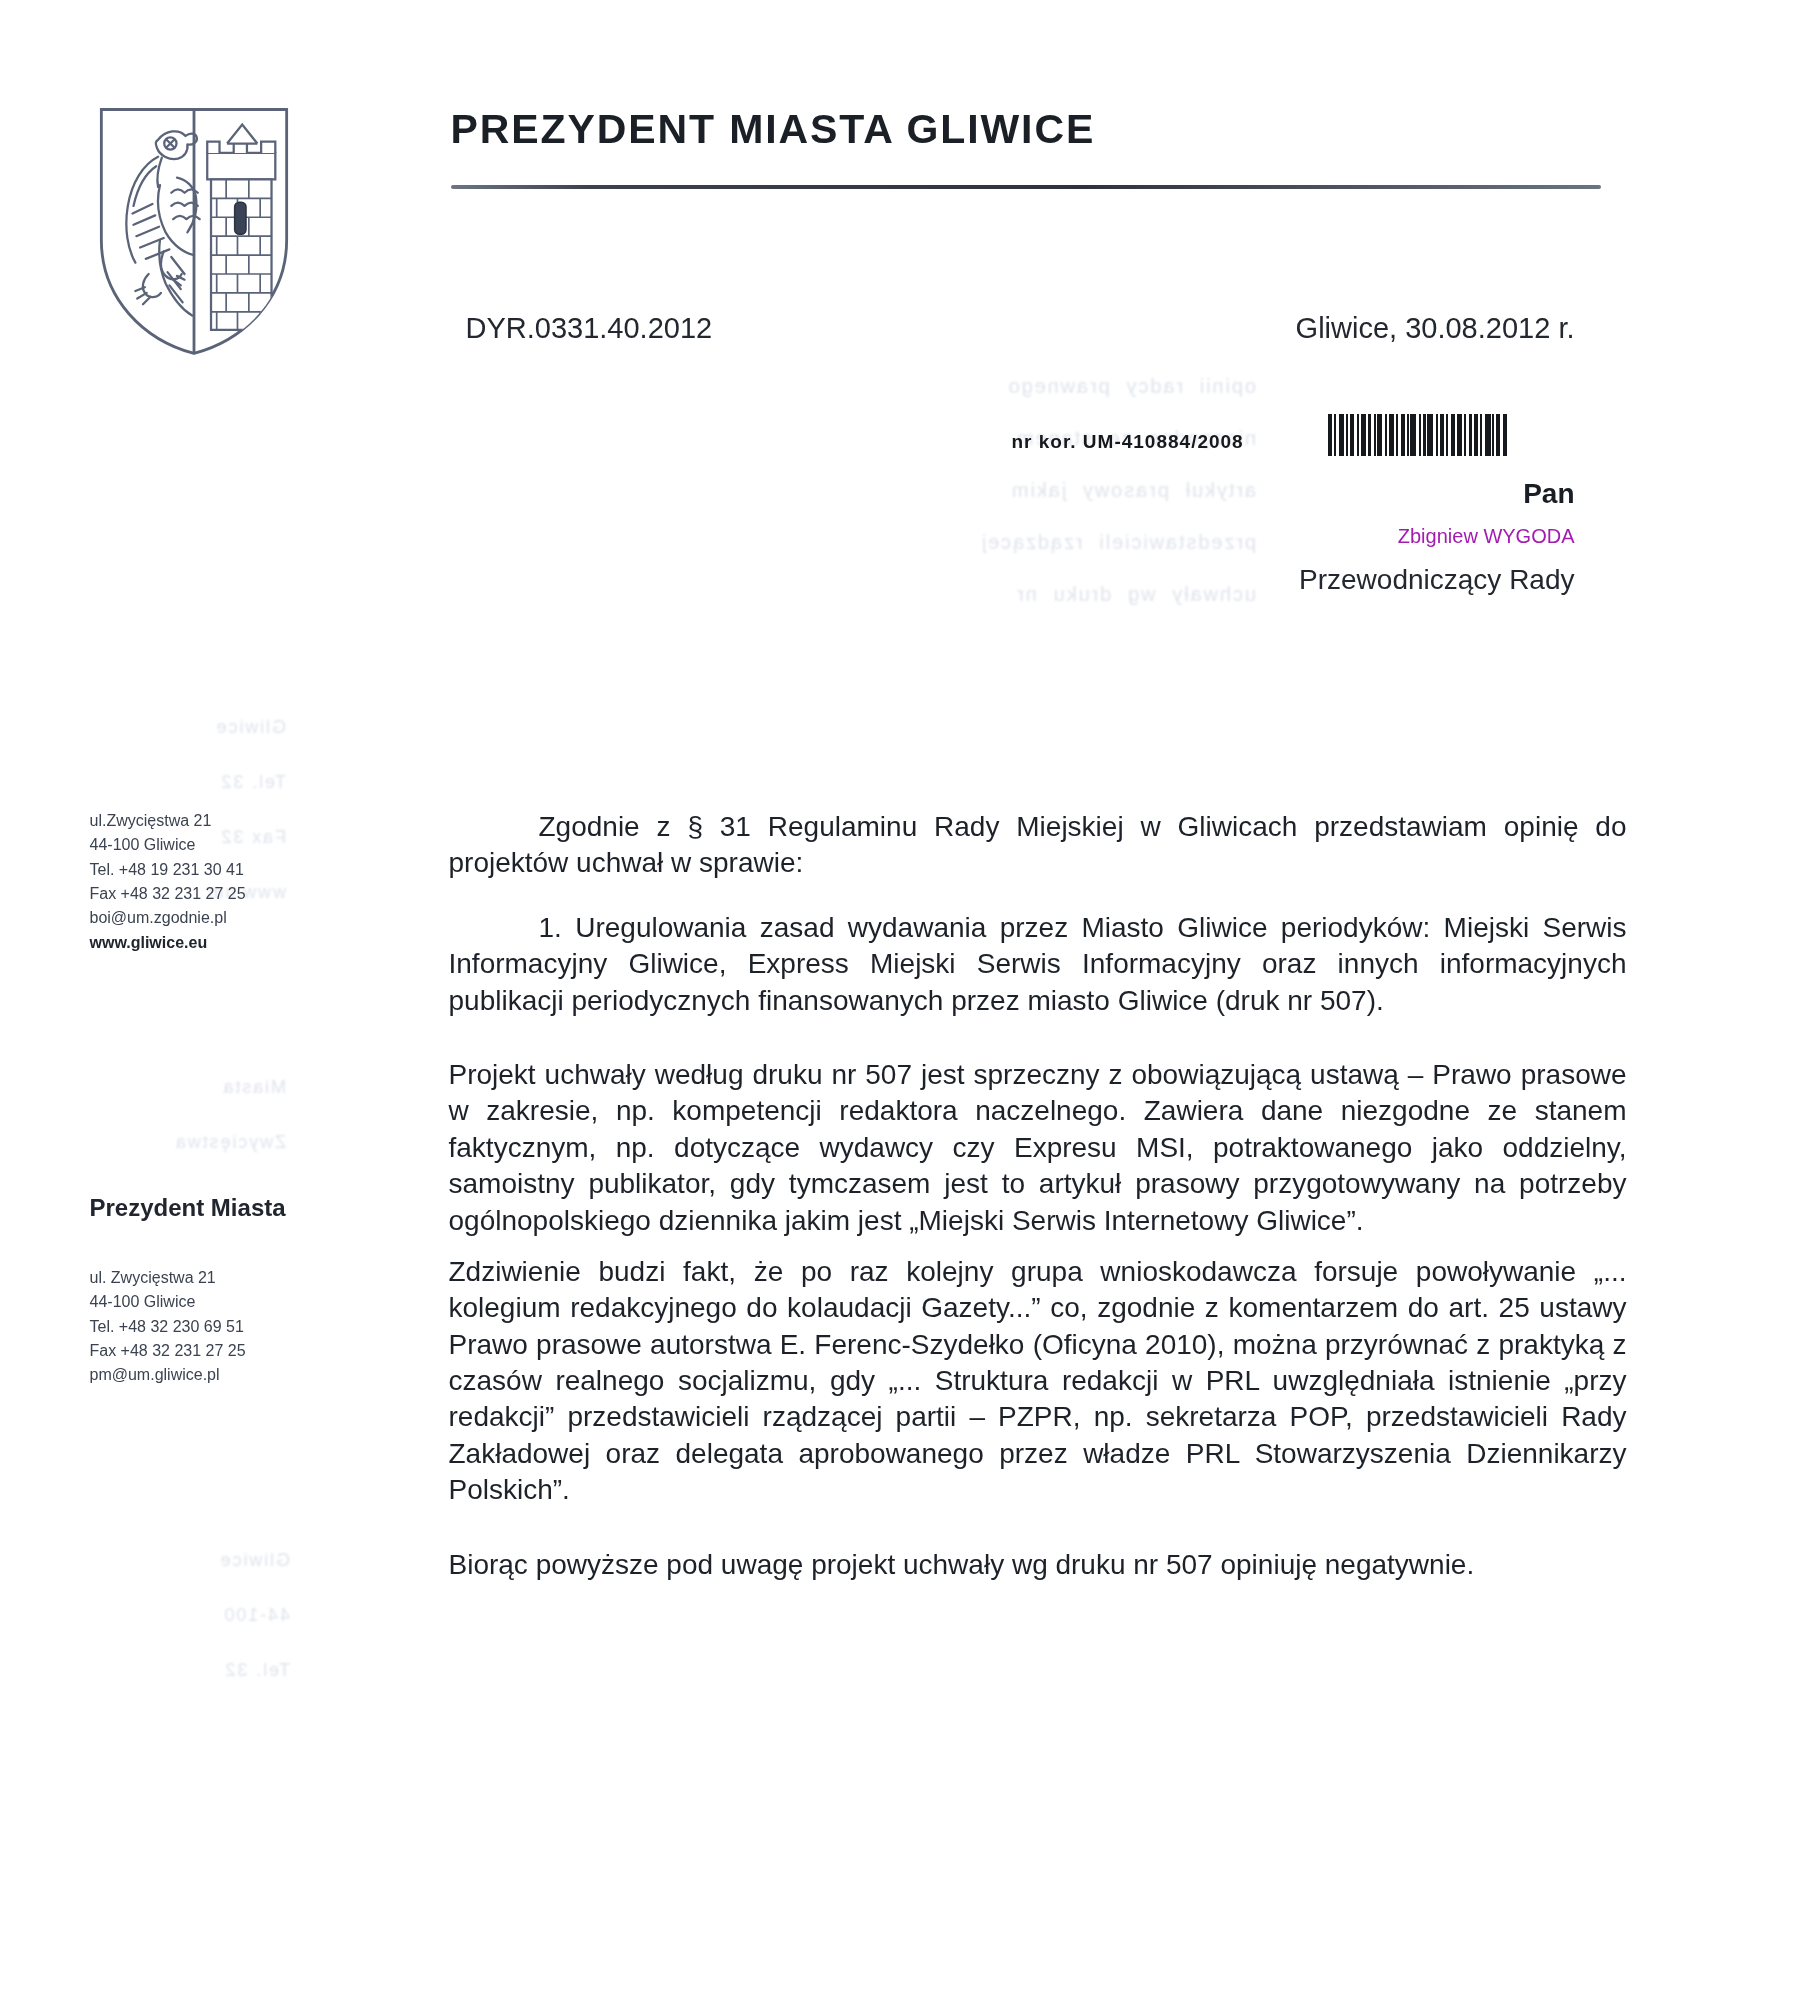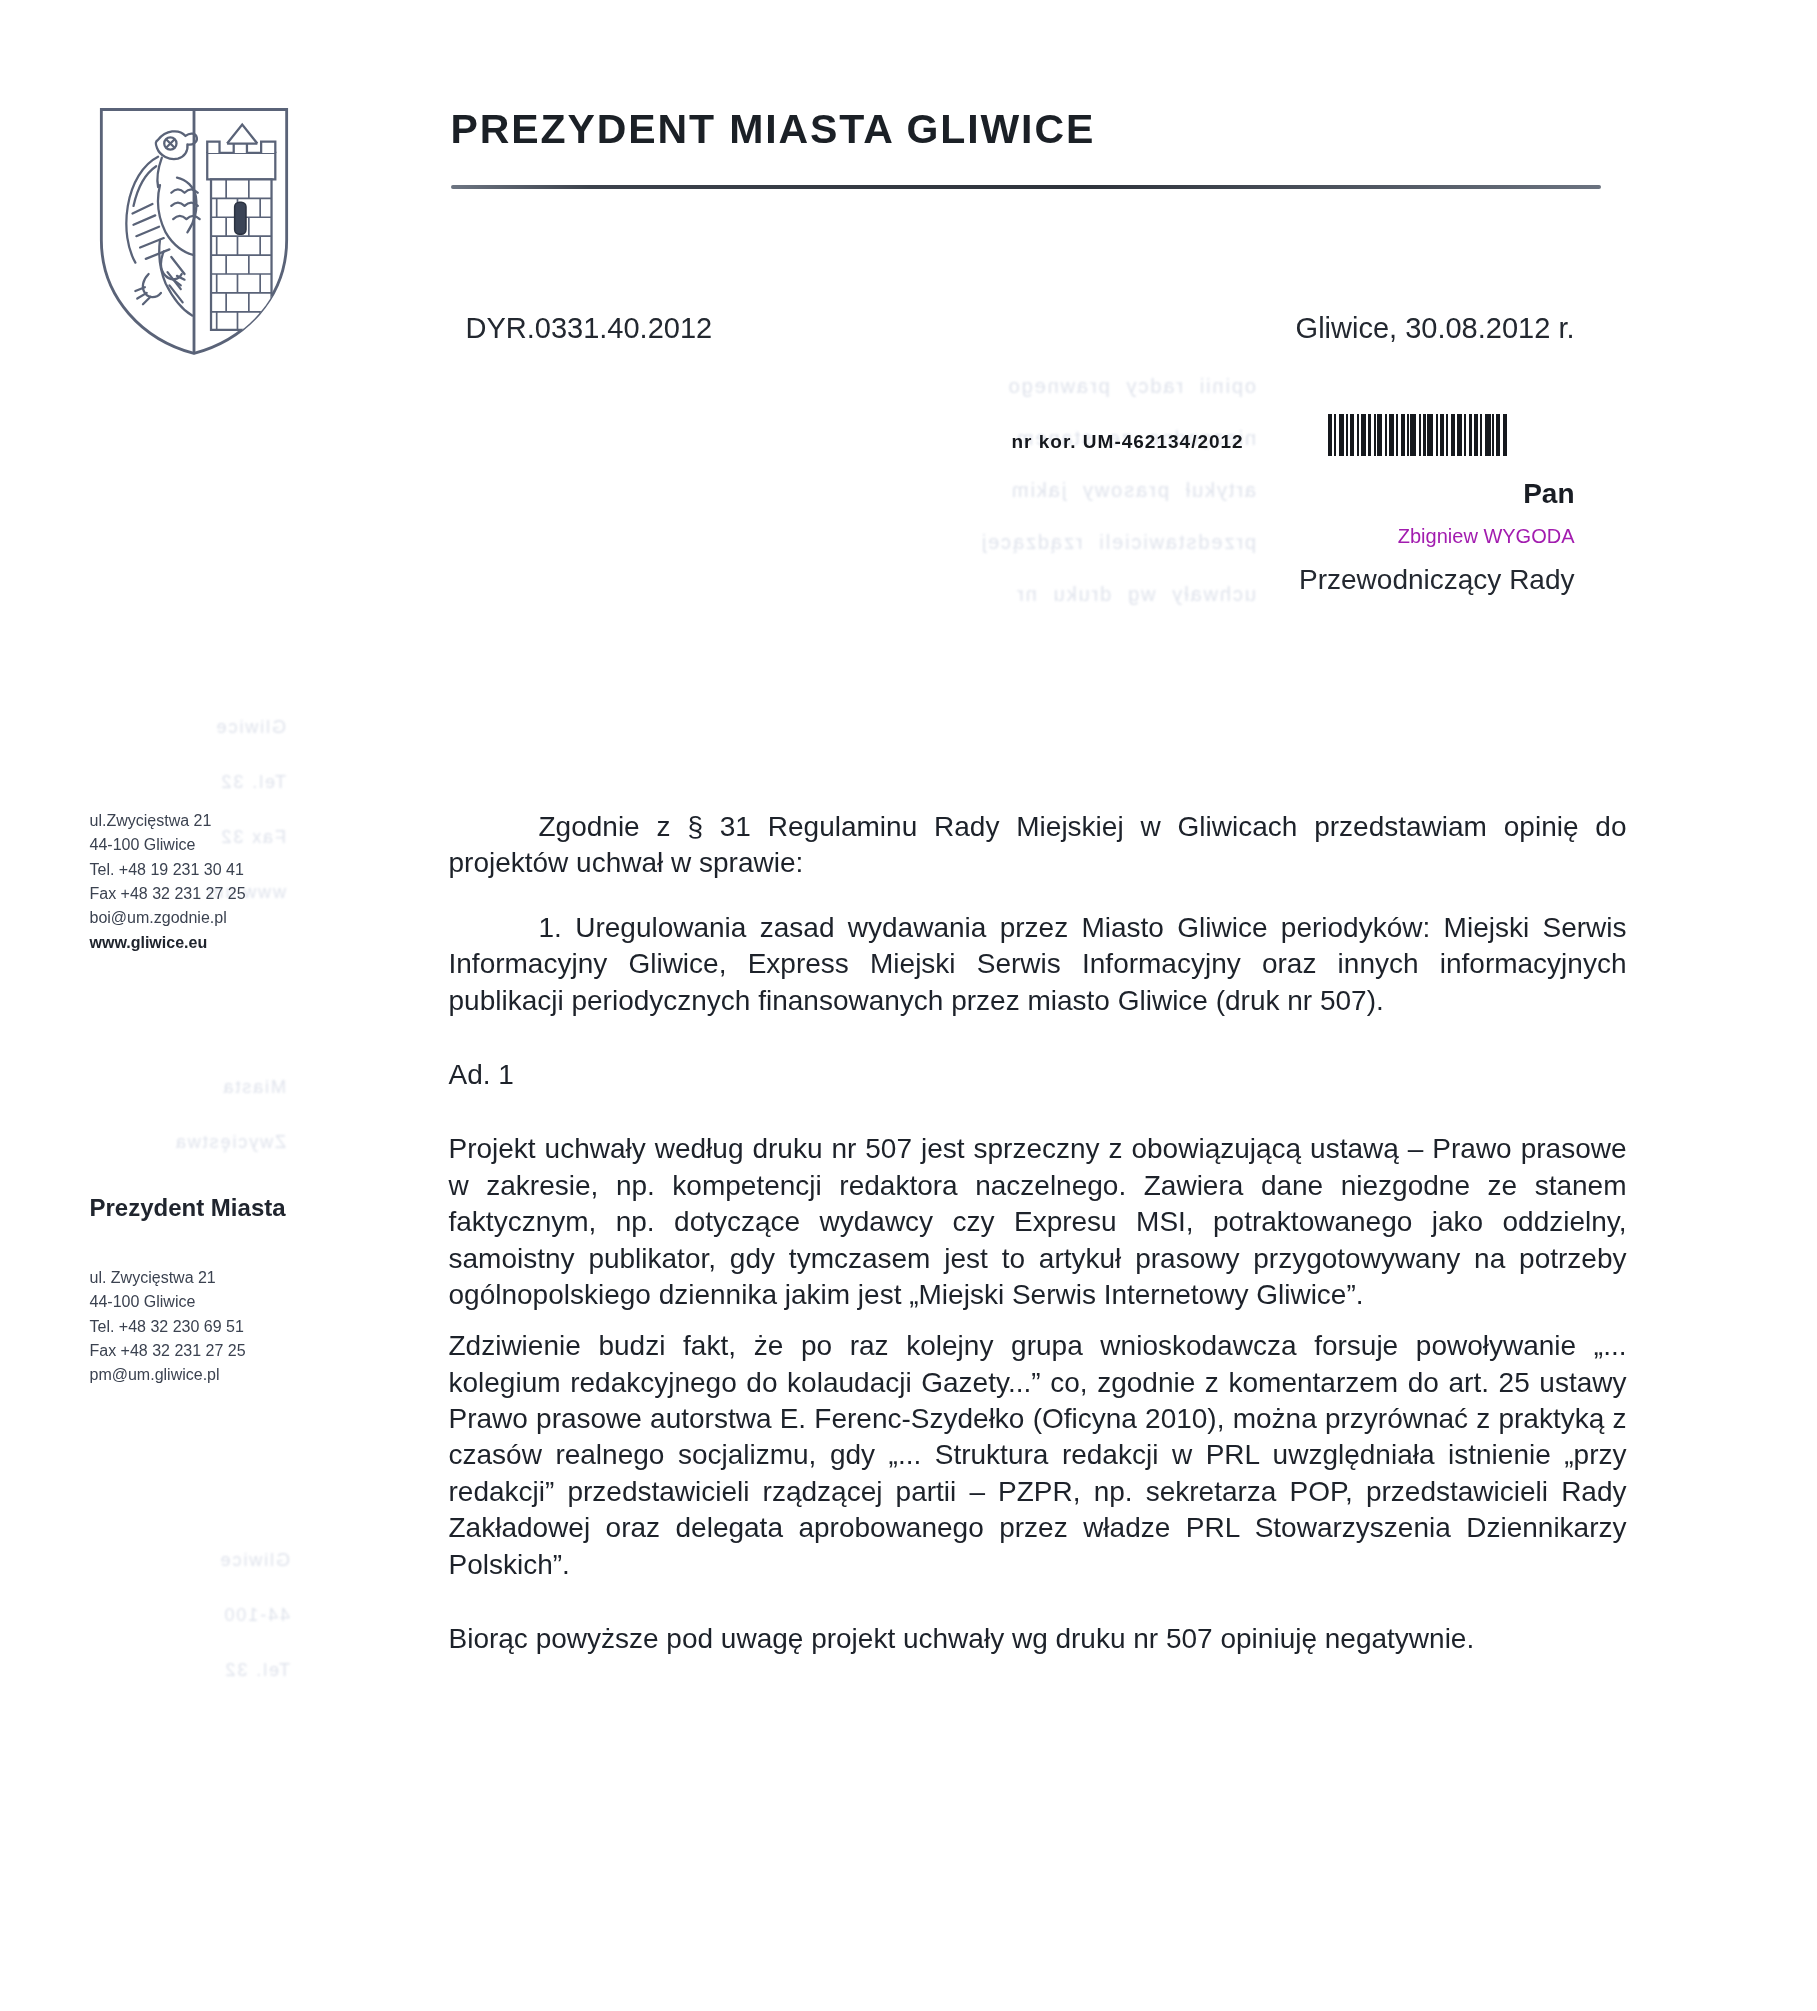--- a/index.html
+++ b/index.html
@@ -265,21 +265,21 @@
   </div>
 
   <div class="title-block">
     <h1 class="doc-title">PREZYDENT MIASTA GLIWICE</h1>
     <div class="rule"></div>
   </div>
 
   <div class="ref-no">DYR.0331.40.2012</div>
   <div class="date-line">Gliwice, 30.08.2012 r.</div>
 
-  <div class="kor-no">nr kor. UM-462134/2012</div>
+  <div class="kor-no">nr kor. UM-410884/2008</div>
   <div class="barcode">
     <i style="width:4.7px"></i>
       <i style="width:1.9px;background:#fff"></i>
     <i style="width:1.9px"></i>
       <i style="width:2.8px;background:#fff"></i>
     <i style="width:5.7px"></i>
       <i style="width:1.9px;background:#fff"></i>
     <i style="width:1.9px"></i>
       <i style="width:1.9px;background:#fff"></i>
     <i style="width:3.8px"></i>
@@ -359,20 +359,19 @@
     <div>ul. Zwycięstwa 21</div>
     <div>44-100 Gliwice</div>
     <div>Tel. +48 32 230 69 51</div>
     <div>Fax  +48 32 231 27 25</div>
     <div>pm@um.gliwice.pl</div>
   </div>
 
   <div class="body">
     <p class="indent">Zgodnie z § 31 Regulaminu Rady Miejskiej w Gliwicach przedstawiam opinię do projektów uchwał w sprawie:</p>
     <p class="indent gap-md">1. Uregulowania zasad wydawania przez Miasto Gliwice periodyków: Miejski Serwis Informacyjny Gliwice, Express Miejski Serwis Informacyjny oraz innych informacyjnych publikacji periodycznych finansowanych przez miasto Gliwice (druk nr 507).</p>
-    <p class="nojust gap-lg">Ad. 1</p>
     <p class="gap-lg">Projekt uchwały według druku nr 507 jest sprzeczny z obowiązującą ustawą – Prawo prasowe w zakresie, np. kompetencji redaktora naczelnego. Zawiera dane niezgodne ze stanem faktycznym, np. dotyczące wydawcy czy Expresu MSI, potraktowanego jako oddzielny, samoistny publikator, gdy tymczasem jest to artykuł prasowy przygotowywany na potrzeby ogólnopolskiego dziennika jakim jest „Miejski Serwis Internetowy Gliwice”.</p>
     <p class="gap-sm">Zdziwienie budzi fakt, że po raz kolejny grupa wnioskodawcza forsuje powoływanie „... kolegium redakcyjnego do kolaudacji Gazety...” co, zgodnie z komentarzem do art. 25 ustawy Prawo prasowe autorstwa E. Ferenc-Szydełko (Oficyna 2010), można przyrównać z praktyką z czasów realnego socjalizmu, gdy „... Struktura redakcji w PRL uwzględniała istnienie „przy redakcji” przedstawicieli rządzącej partii – PZPR, np. sekretarza POP, przedstawicieli Rady Zakładowej oraz delegata aprobowanego przez władze PRL Stowarzyszenia Dziennikarzy Polskich”.</p>
     <p class="gap-lg">Biorąc powyższe pod uwagę projekt uchwały wg druku nr 507 opiniuję negatywnie.</p>
   </div>
 
 </div>
 
 
 </body></html>

